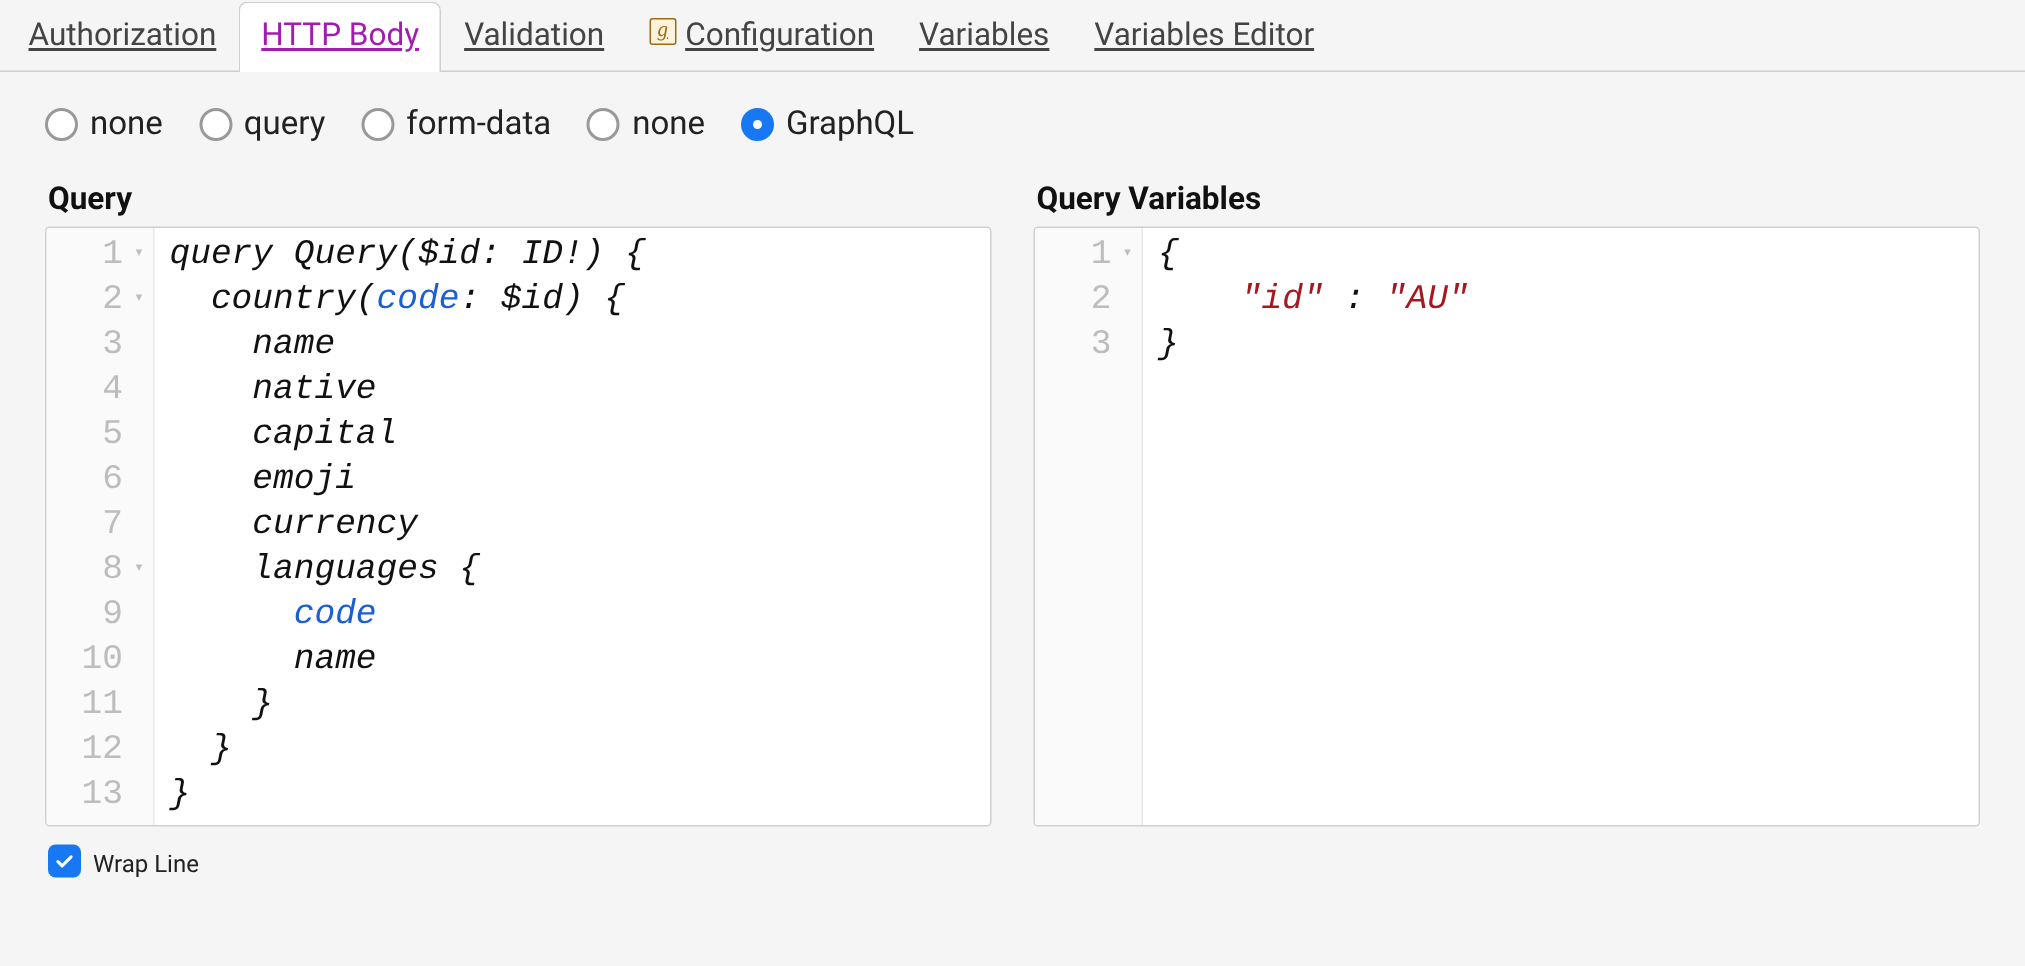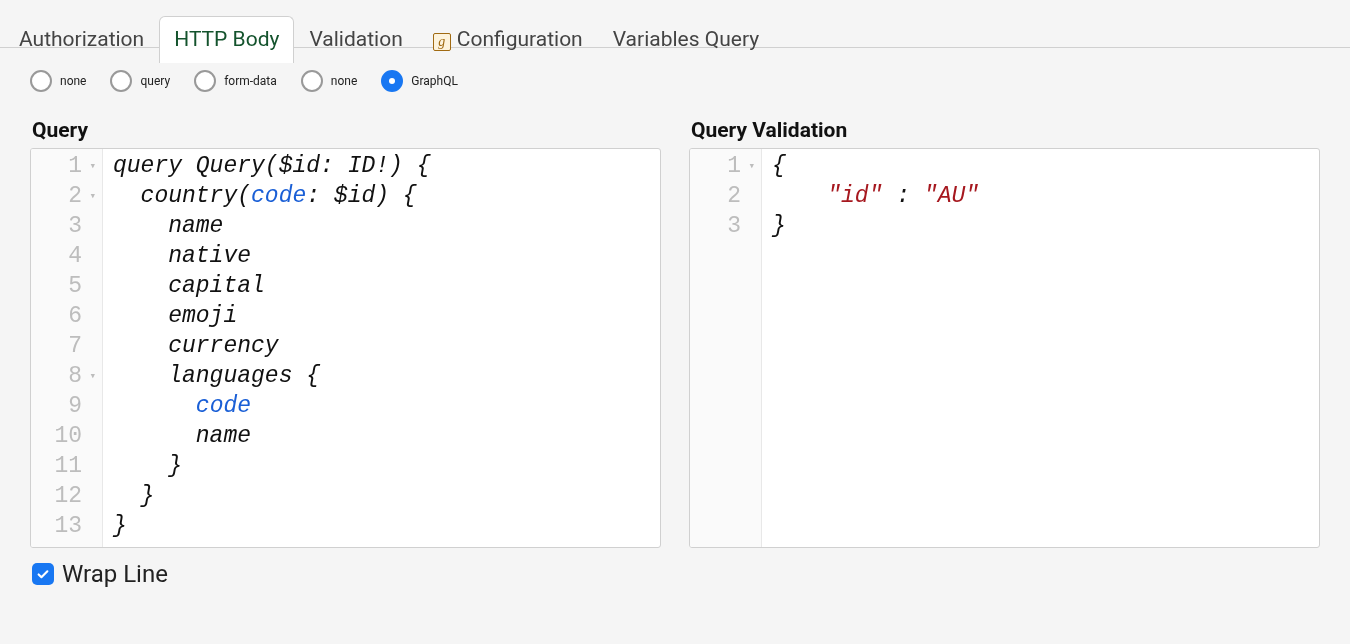--- a/index.html
+++ b/index.html
@@ -31,45 +31,46 @@
     background:var(--bg);
     user-select:none;
   }
   .tab{
     padding:10px 14px 12px 14px;
     font-size:21px;
     color:#444;
     cursor:pointer;
     white-space:nowrap;
     display:flex;
-    align-items:flex-end;
+    align-items:flex-start;
     gap:6px;
     border:1px solid transparent;
     border-bottom:none;
     position:relative;
-    top:16px;
+    top:1px;
+    text-decoration:underline;
   }
   .tab.active{
     background:#fff;
     border-color:var(--border);
     border-top-left-radius:6px;
     border-top-right-radius:6px;
-    color:#14532d;
+    color:#a21caf;
   }
   .tab .tab-icon{
     width:18px;height:18px;
     display:inline-flex;align-items:center;justify-content:center;
     border:1px solid #a06a12;color:#a06a12;background:#fdf3dc;
     font-size:14px;font-style:italic;font-family:Georgia,serif;
     border-radius:2px;
   }
 
   
   .panel-body{padding:22px 30px 10px 30px;}
-  .radio-row{display:flex;align-items:center;gap:24px;flex-wrap:wrap;font-size:12px;}
+  .radio-row{display:flex;align-items:center;gap:24px;flex-wrap:wrap;font-size:22px;}
   .radio{display:flex;align-items:center;gap:8px;cursor:pointer;}
   .radio .dot{
     width:22px;height:22px;border-radius:50%;
     border:2px solid #999;background:#fff;position:relative;flex:none;
   }
   .radio.selected .dot{border-color:var(--accent);background:var(--accent);}
   .radio.selected .dot::after{
     content:"";position:absolute;inset:6px;border-radius:50%;background:#fff;
   }
 
@@ -116,21 +117,21 @@
     overflow:auto;
     flex:1;
     position:relative;
     font-style:italic;
   }
   .ln{height:30px;}
   .kw{color:var(--kw);}
   .str{color:var(--str);}
 
   
-  .footer{display:flex;align-items:center;gap:8px;margin-top:12px;margin-left:2px;font-size:24px;}
+  .footer{display:flex;align-items:flex-end;gap:8px;margin-top:12px;margin-left:2px;font-size:16px;}
   .chk{
     width:22px;height:22px;border-radius:5px;background:var(--accent);
     display:inline-flex;align-items:center;justify-content:center;color:#fff;
     flex:none;cursor:pointer;
   }
 </style>
 </head>
 <body>
 
 <div class="tabbar" id="tabbar">
@@ -141,21 +142,24 @@
       <span>HTTP Body</span>
     </div>
     <div class="tab">
       <span>Validation</span>
     </div>
     <div class="tab">
       <span class="tab-icon">g</span>
       <span>Configuration</span>
     </div>
     <div class="tab">
-      <span>Variables Query</span>
+      <span>Variables</span>
+    </div>
+    <div class="tab">
+      <span>Variables Editor</span>
     </div>
   </div>
 
 <div class="panel-body">
 
   <div class="radio-row" id="radios">
       <div class="radio">
         <span class="dot"></span>
         <span>none</span>
       </div>
@@ -232,21 +236,21 @@
             </div>
             <div class="gline">
               <span>13</span>
               <span class="fold"></span>
             </div>
           </div>
         <div class="code" id="code-query"><div class="ln"><span>query Query($id: ID!) {</span></div><div class="ln"><span>  country(</span><span class="kw">code</span><span>: $id) {</span></div><div class="ln"><span>    name</span></div><div class="ln"><span>    native</span></div><div class="ln"><span>    capital</span></div><div class="ln"><span>    emoji</span></div><div class="ln"><span>    currency</span></div><div class="ln"><span>    languages {</span></div><div class="ln"><span>      </span><span class="kw">code</span></div><div class="ln"><span>      name</span></div><div class="ln"><span>    }</span></div><div class="ln"><span>  }</span></div><div class="ln"><span>}</span></div></div>
       </div>
     </div>
     <div class="editor-col">
-      <div class="editor-title">Query Validation</div>
+      <div class="editor-title">Query Variables</div>
       <div class="editor">
         <div class="gutter" id="gutter-vars">
             <div class="gline">
               <span>1</span>
               <span class="fold">▾</span>
             </div>
             <div class="gline">
               <span>2</span>
               <span class="fold"></span>
             </div>

